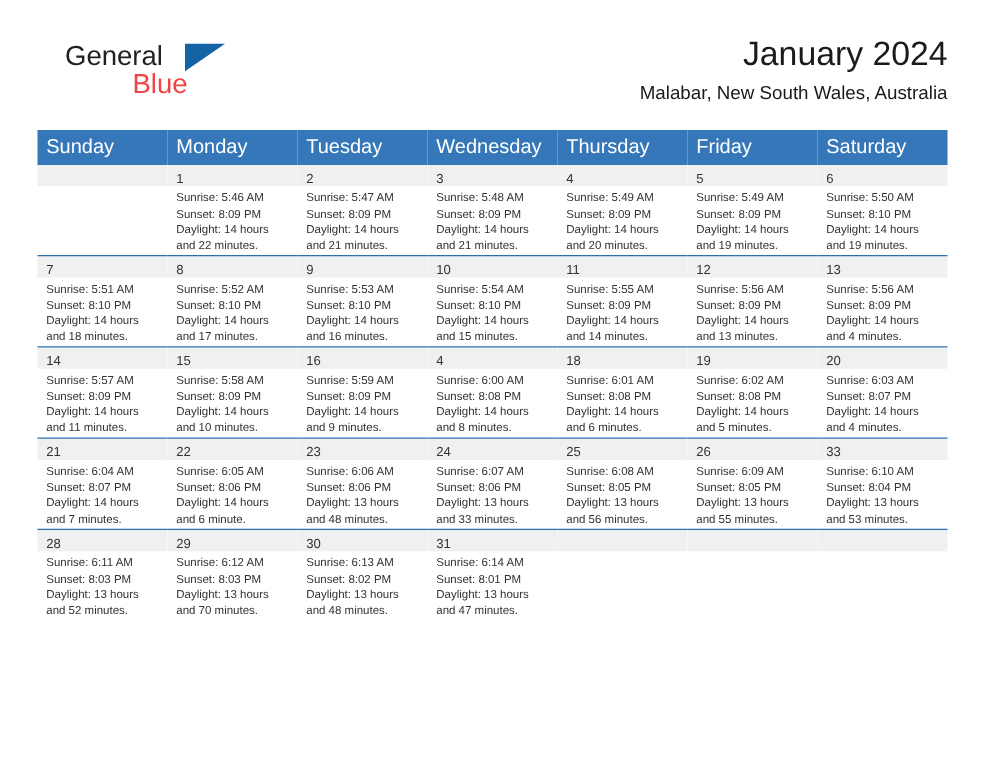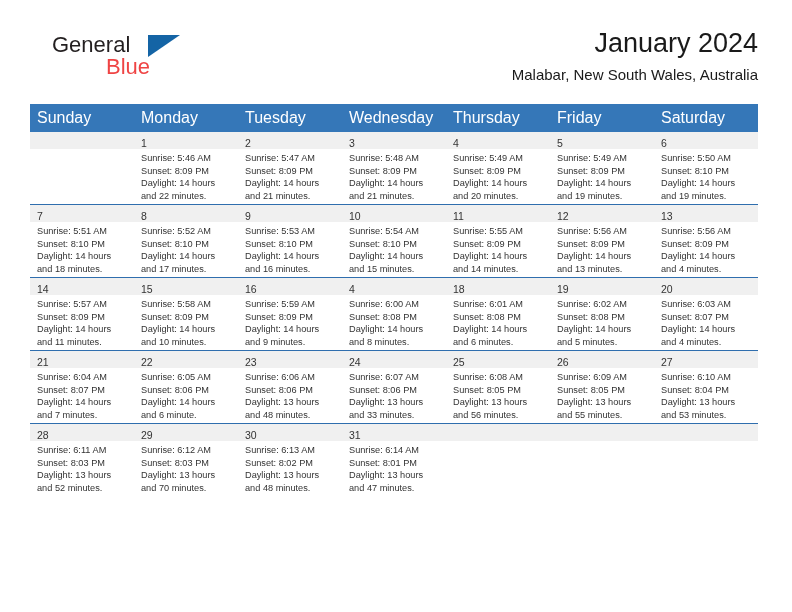--- a/index.html
+++ b/index.html
@@ -489,21 +489,21 @@
             </div>
             <div class="daybody">
               <div class="dayline">Sunrise: 6:09 AM</div>
               <div class="dayline">Sunset: 8:05 PM</div>
               <div class="dayline">Daylight: 13 hours</div>
               <div class="dayline">and 55 minutes.</div>
             </div>
           </td>
           <td class="day">
             <div class="daynum-band">
-              <span class="daynum">27</span>
+              <span class="daynum">33</span>
             </div>
             <div class="daybody">
               <div class="dayline">Sunrise: 6:10 AM</div>
               <div class="dayline">Sunset: 8:04 PM</div>
               <div class="dayline">Daylight: 13 hours</div>
               <div class="dayline">and 53 minutes.</div>
             </div>
           </td>
         </tr>
 

